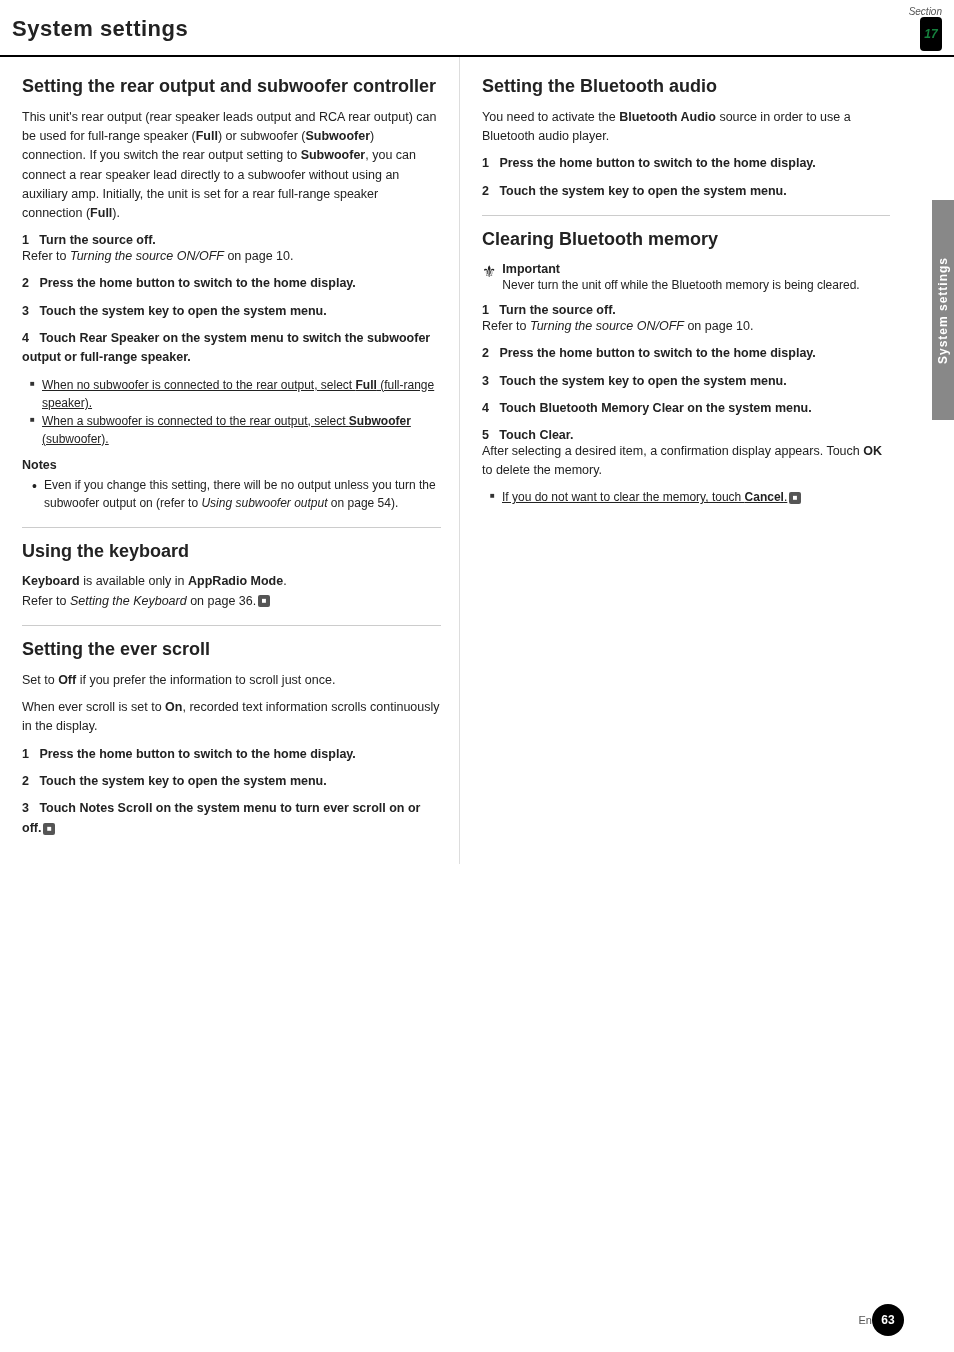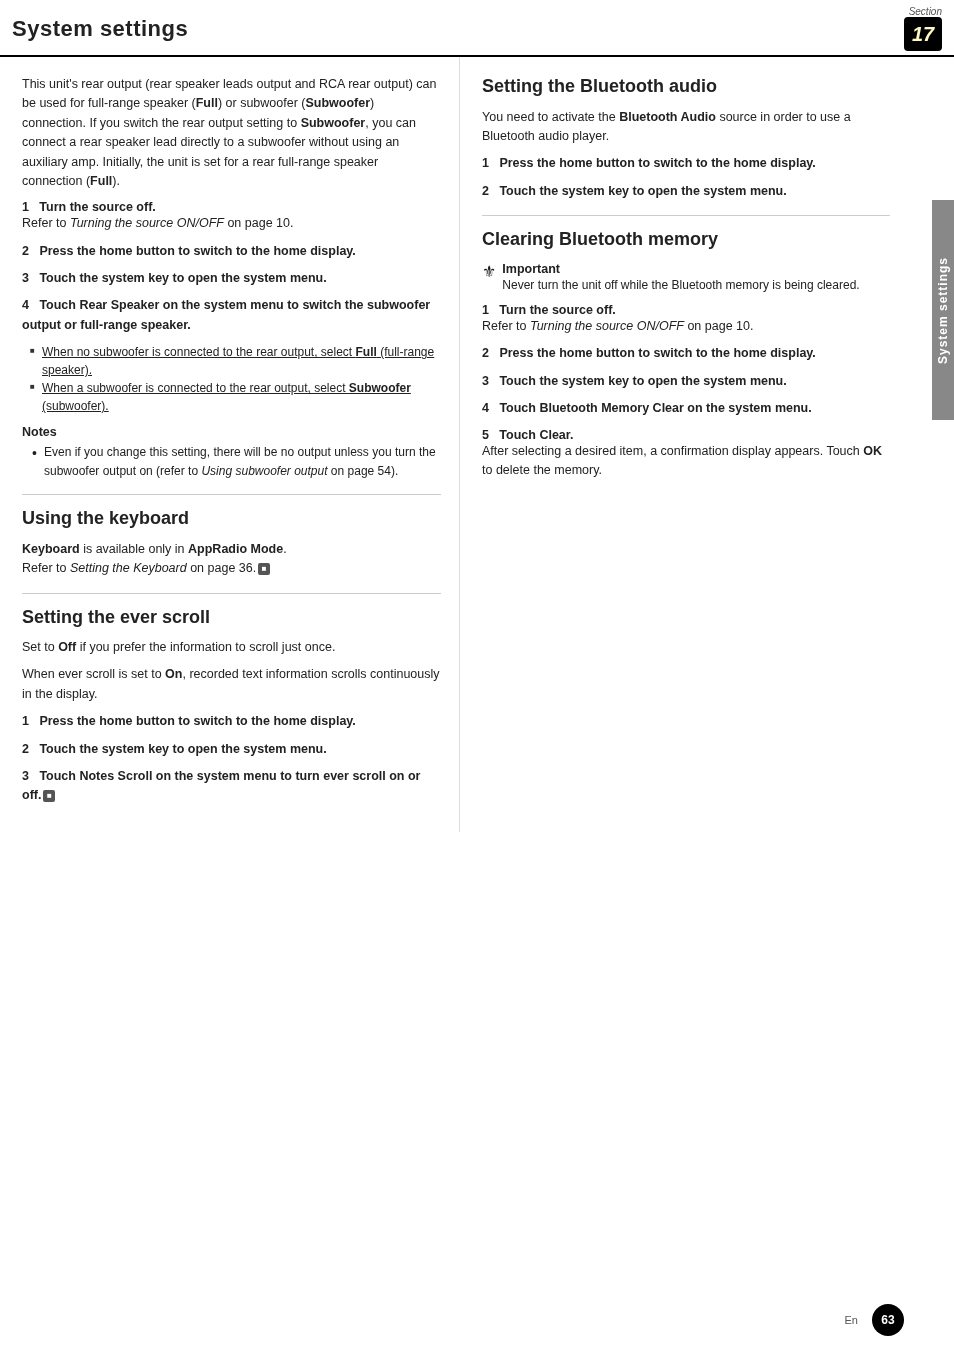--- a/index.html
+++ b/index.html
@@ -31,24 +31,24 @@
       flex-direction: column;
       align-items: flex-end;
       font-style: italic;
     }
     .section-label {
       font-size: 10px;
       color: #555;
     }
     .section-number {
       background: #000;
-      color: #fef9c3;
-      font-size: 20px;
-      font-weight: bold;
-      width: 38px;
+      color: #15803d;
+      font-size: 12px;
+      font-weight: bold;
+      width: 22px;
       height: 34px;
       display: flex;
       align-items: center;
       justify-content: center;
       border-radius: 4px;
     }
 
     
     .sidebar-label {
       position: absolute;
@@ -202,21 +202,21 @@
       line-height: 1.55;
     }
 
     
     .footer {
       position: absolute;
       bottom: 16px;
       right: 50px;
       display: flex;
       align-items: center;
-      gap: 14px;
+      gap: 0;
     }
     .footer-lang {
       font-size: 11px;
       color: #555;
     }
     .footer-page {
       background: #000;
       color: #fff;
       border-radius: 50%;
       width: 32px;
@@ -240,20 +240,21 @@
 </div>
 
 <div class="sidebar-label">
   <span>System settings</span>
 </div>
 
 <div class="main-content">
 
   <div class="left-col">
 
+    <h2>Setting the rear output and subwoofer controller</h2>
     <p>This unit's rear output (rear speaker leads output and RCA rear output) can be used for full-range speaker (<b>Full</b>) or subwoofer (<b>Subwoofer</b>) connection. If you switch the rear output setting to <b>Subwoofer</b>, you can connect a rear speaker lead directly to a subwoofer without using an auxiliary amp. Initially, the unit is set for a rear full-range speaker connection (<b>Full</b>).</p>
 
     <div class="step">
       <span class="step-label">1&nbsp;&nbsp;&nbsp;Turn the source off.</span><br>
       <span class="step-text">Refer to <i>Turning the source ON/OFF</i> on page 10.</span>
     </div>
 
     <div class="step">
       <span class="step-label">2&nbsp;&nbsp;&nbsp;</span><span class="step-text"><b>Press the home button to switch to the home display.</b></span>
     </div>
@@ -345,20 +346,23 @@
 
     <div class="step">
       <span class="step-label">4&nbsp;&nbsp;&nbsp;</span><span class="step-text"><b>Touch Bluetooth Memory Clear on the system menu.</b></span>
     </div>
 
     <div class="step">
       <span class="step-label">5&nbsp;&nbsp;&nbsp;Touch Clear.</span><br>
       <span class="step-text">After selecting a desired item, a confirmation display appears. Touch <b>OK</b> to delete the memory.</span>
     </div>
 
+    <ul class="bullet-list">
+      <li>If you do not want to clear the memory, touch <b>Cancel</b>.<span class="end-mark">■</span></li>
+    </ul>
 
   </div>
 
 </div>
 
 <div class="footer">
   <span class="footer-lang">En</span>
   <div class="footer-page">63</div>
 </div>
 

